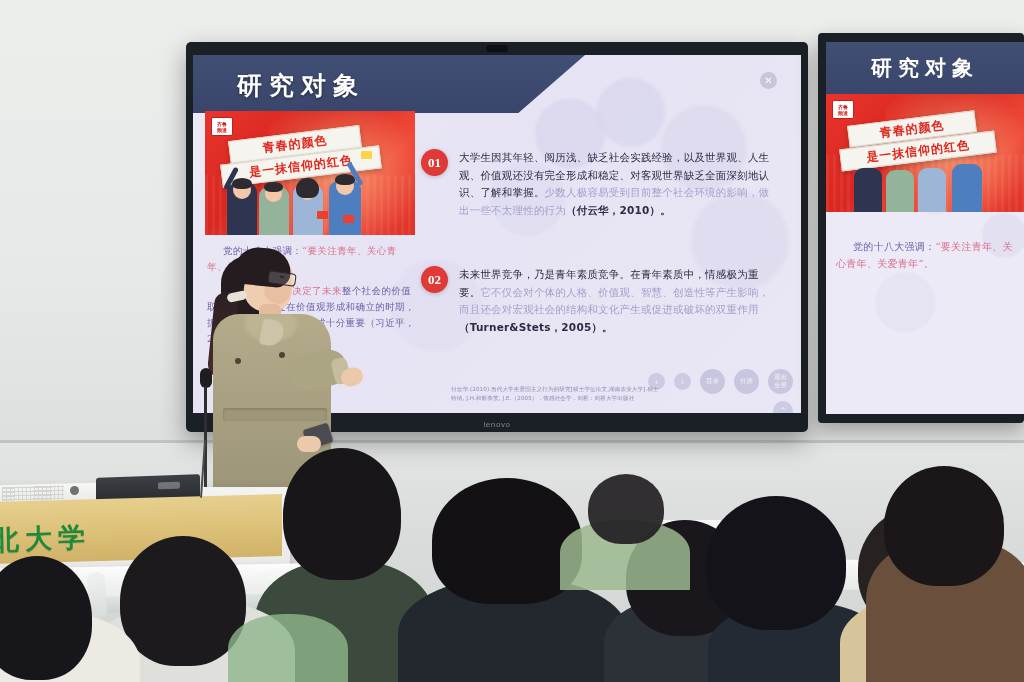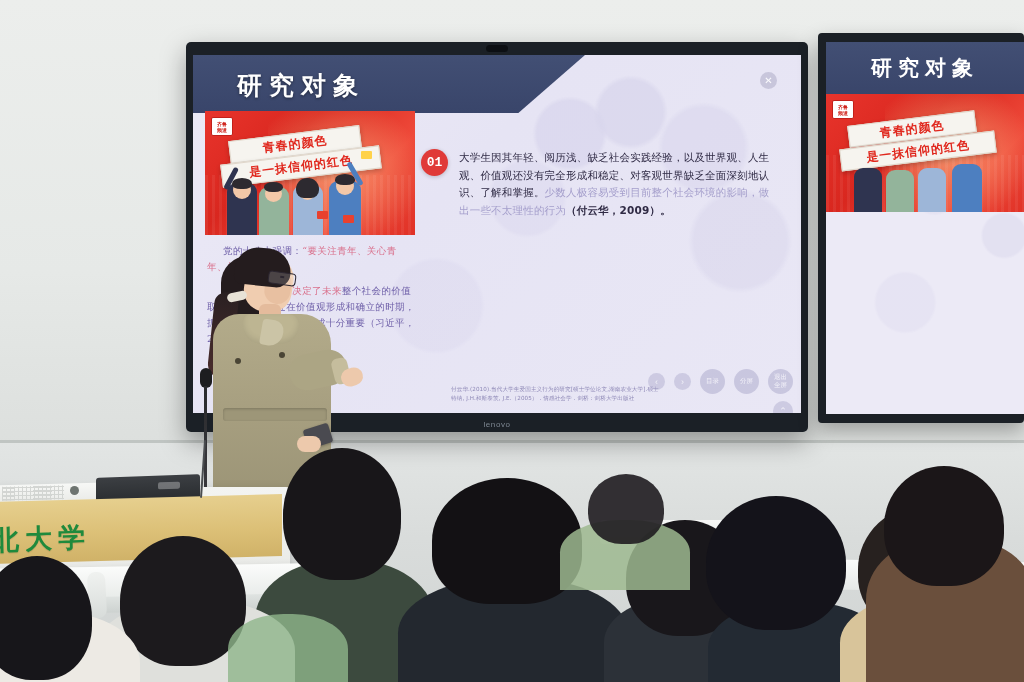--- a/index.html
+++ b/index.html
@@ -83,21 +83,21 @@
          color:#6e5fa8;font-size:9.5px;line-height:16px;letter-spacing:.4px;}
   .quote .hi{color:#d9708c;}
   .quote p{margin:0 0 8px 0;text-indent:16px;}
 
   
   .block{position:absolute;display:flex;gap:11px;}
   .num{flex:0 0 auto;width:27px;height:27px;border-radius:50%;
        background:#e03a38;color:#fff;font-weight:700;font-size:13px;
        display:flex;align-items:center;justify-content:center;
        box-shadow:0 1px 4px rgba(0,0,0,.2);
-       font-family:Liberation Mono, monospace;}
+       font-family:Liberation Serif, serif;}
   .btext{font-family:"DejaVu Sans","Liberation Sans",sans-serif;
          font-size:10.5px;line-height:17.5px;color:#2f2a44;letter-spacing:.2px;}
   .btext .fade{color:#a49ecb;}
   .btext .en{font-weight:700;color:#2f2a44;}
   .block-1{left:228px;top:94px;width:356px;}
   .block-2{left:228px;top:211px;width:356px;}
 
   
   .refs{position:absolute;left:258px;top:330px;width:330px;
         font-size:5.6px;line-height:8.6px;color:#8d87b6;letter-spacing:.1px;
@@ -292,23 +292,27 @@
           <div class="flag" style="left:138px;top:104px;background:#e8412f;"></div>
         </div>
 
         <div class="quote">
           <p><span>党的十八大强调：</span><span class="hi">“要关注青年、关心青年、关爱青年”。</span></p>
           <p><span class="hi">青年的价值取向决定了未来</span><span>整个社会的价值取向，而青年又处在价值观形成和确立的时期，抓好这一时期的价值观养成十分重要（习近平，2014）。</span></p>
         </div>
 
         <div class="block block-1">
           <div class="num">01</div>
-          <div class="btext"><span>大学生因其年轻、阅历浅、缺乏社会实践经验，以及世界观、人生观、价值观还没有完全形成和稳定、对客观世界缺乏全面深刻地认识、了解和掌握。</span><span class="fade">少数人极容易受到目前整个社会环境的影响，做出一些不太理性的行为</span><span class="en">（付云华，2009）。</span></div>
-        </div>
-
+          <div class="btext"><span>大学生因其年轻、阅历浅、缺乏社会实践经验，以及世界观、人生观、价值观还没有完全形成和稳定、对客观世界缺乏全面深刻地认识、了解和掌握。</span><span class="fade">少数人极容易受到目前整个社会环境的影响，做出一些不太理性的行为</span><span class="en">（付云华，2010）。</span></div>
+        </div>
+
+        <div class="block block-2">
+          <div class="num">02</div>
+          <div class="btext"><span>未来世界竞争，乃是青年素质竞争。在青年素质中，情感极为重要。</span><span class="fade">它不仅会对个体的人格、价值观、智慧、创造性等产生影响，而且还会对宏观社会的结构和文化产生或促进或破坏的双重作用</span><span class="en">（Turner&amp;Stets，2005）。</span></div>
+        </div>
 
         <div class="refs">
           <div>付云华.(2010).当代大学生爱国主义行为的研究[硕士学位论文,湖南农业大学].硕士</div>
           <div>特纳, J.H.和斯泰茨, J.E.（2005）．情感社会学．剑桥：剑桥大学出版社</div>
         </div>
 
         <div class="toolbar">
           <div class="rbtn">‹</div>
           <div class="rbtn">›</div>
           <div class="pill">目录</div>
@@ -344,20 +348,21 @@
         <div class="ribbon ribbon-2" style="left:14px;top:46px;width:154px;height:20px;">
           <span>是一抹信仰的红色</span>
         </div>
         <div class="fig" style="left:28px;width:28px;height:44px;background:#2f3450;"></div>
         <div class="fig" style="left:60px;width:28px;height:42px;background:#93b49b;"></div>
         <div class="fig" style="left:92px;width:28px;height:44px;background:#9db6d8;"></div>
         <div class="fig" style="left:126px;width:30px;height:48px;background:#4d7fc0;"></div>
       </div>
 
       <div class="s2-quote">
+        <p><span>党的十八大强调：</span><span class="hi">“要关注青年、关心青年、关爱青年”。</span></p>
       </div>
     </div>
   </div>
 
   <div class="presenter">
     <div class="p-hair-back"></div>
     <div class="p-pony"></div>
     <div class="p-head"></div>
     <div class="p-face-sh"></div>
     <div class="p-hair-top"></div>

